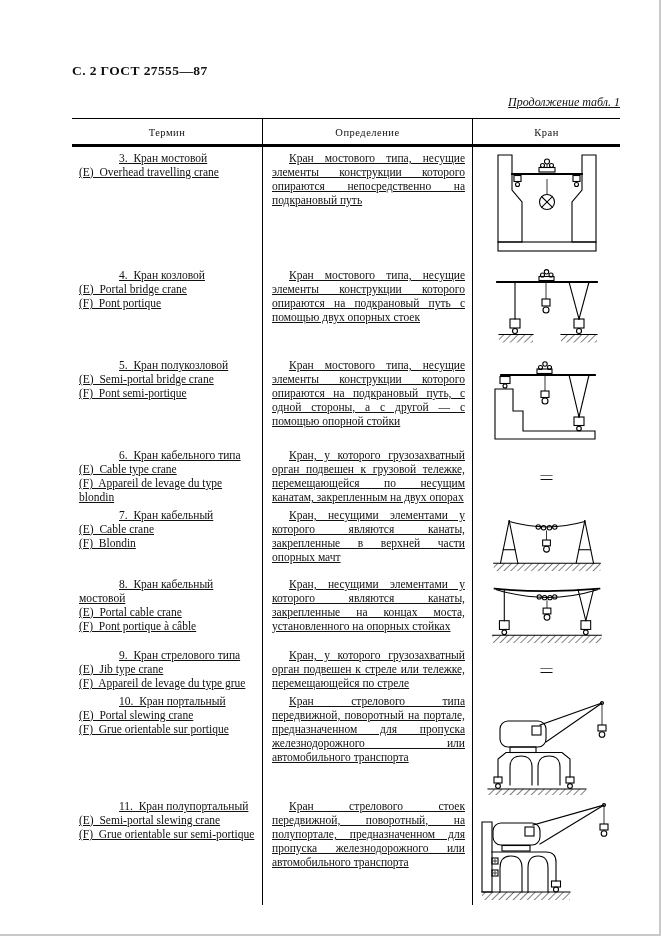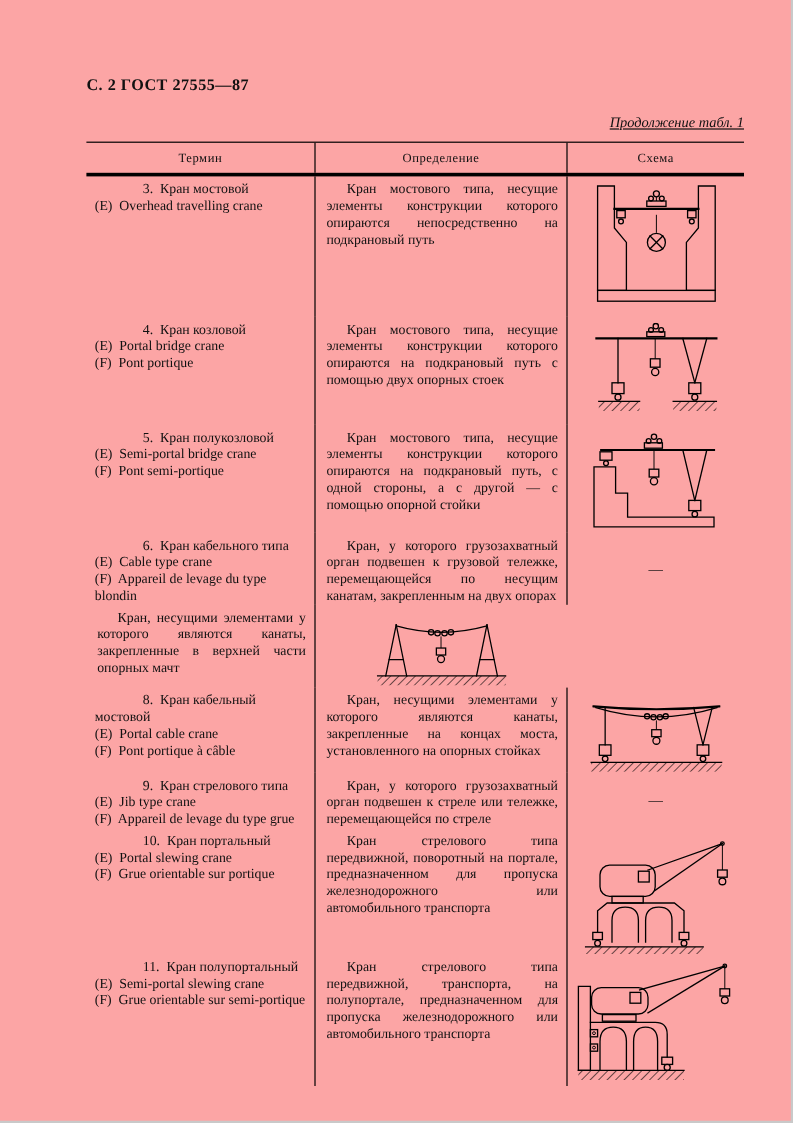--- a/index.html
+++ b/index.html
@@ -1,27 +1,27 @@
 <!DOCTYPE html>
 <html lang="ru"><head>
 <meta charset="utf-8">
 <style>
   html,body{margin:0;padding:0;background:#9a9a9a;}
   .page{
-    width:661px;height:936px;background:#fca5a5;position:relative;overflow:hidden;
+    width:661px;height:936px;background:#ffffff;position:relative;overflow:hidden;
     font-family:"Liberation Serif", serif;color:#111;
     box-shadow:inset -2px -2px 0 #c9c9c9;
   }
   .doc-header{position:absolute;left:72px;top:63px;font-weight:bold;font-size:13.5px;letter-spacing:.4px;}
   .table-caption{position:absolute;left:72px;top:95px;width:548px;text-align:right;font-style:italic;font-size:12px;text-decoration:underline;}
   .gost-table{position:absolute;left:72px;top:118px;width:548px;border-top:1.6px solid #000;}
   .thead{display:grid;grid-template-columns:191px 210px 147px;border-bottom:3px solid #000;}
   .th{font-size:10.5px;text-align:center;padding:8px 2px 6px 2px;letter-spacing:.5px;}
   .bdr{border-right:1.8px solid #000;}
-  .trow{display:grid;grid-template-columns:191px 210px 147px;}
+  .trow{display:grid;grid-template-columns:191px 210px 147px;text-decoration:underline;}
   .cell-term{padding:4px 4px 0 7px;font-size:11.5px;line-height:14px;}
   .term-ru{text-indent:40px;margin:0;}
   .term-en,.term-fr{margin:0;}
   .cell-def{padding:4px 7px 0 9px;font-size:11.5px;line-height:14px;text-align:justify;}
   .def-p{text-indent:17px;margin:0;}
   .cell-schema{display:flex;justify-content:center;align-items:flex-start;padding-top:5px;}
   .cell-schema.dash{align-items:center;padding-top:0;font-size:12px;}
   .rh3{min-height:117px}.rh4{min-height:90px}.rh5{min-height:90px}
   .rh6{min-height:48px}.rh7{min-height:55px}.rh8{min-height:63px}
   .rh9{min-height:42px}.rh10{min-height:98px}.rh11{min-height:110px}
@@ -36,21 +36,21 @@
 <div class="page">
 
   <div class="doc-header">С. 2 ГОСТ 27555—87</div>
   <div class="table-caption">Продолжение табл. 1</div>
 
   <div class="gost-table">
 
     <div class="thead">
       <div class="th bdr">Термин</div>
       <div class="th bdr">Определение</div>
-      <div class="th">Схема</div>
+      <div class="th">Кран</div>
     </div>
 
     <div class="trow rh3">
       <div class="cell-term bdr">
         <p class="term-ru">3.&nbsp; Кран мостовой</p>
         <p class="term-en">(E)&nbsp; Overhead travelling crane</p>
       </div>
       <div class="cell-def bdr">
         <p class="def-p">Кран мостового типа, несущие элементы конструкции которого опираются непосредственно на подкрановый путь</p>
       </div>
@@ -164,20 +164,25 @@
       </div>
       <div class="cell-def bdr">
         <p class="def-p">Кран, у которого грузозахватный орган подвешен к грузовой тележке, перемещающейся по несущим канатам, закрепленным на двух опорах</p>
       </div>
       <div class="cell-schema dash">
         <span>—</span>
       </div>
     </div>
 
     <div class="trow rh7">
+      <div class="cell-term bdr">
+        <p class="term-ru">7.&nbsp; Кран кабельный</p>
+        <p class="term-en">(E)&nbsp; Cable crane</p>
+        <p class="term-fr">(F)&nbsp; Blondin</p>
+      </div>
       <div class="cell-def bdr">
         <p class="def-p">Кран, несущими элементами у которого являются канаты, закрепленные в верхней части опорных мачт</p>
       </div>
       <div class="cell-schema">
         <svg width="118" height="64" viewBox="0 0 118 66">
           <defs>
               <pattern id="h7" patternUnits="userSpaceOnUse" width="5" height="5" patternTransform="rotate(45)">
                 <line x1="0" y1="0" x2="0" y2="5" stroke="#000" stroke-width="1"></line>
               </pattern>
             </defs>
@@ -291,21 +296,21 @@
       </div>
     </div>
 
     <div class="trow rh11">
       <div class="cell-term bdr">
         <p class="term-ru">11.&nbsp; Кран полупортальный</p>
         <p class="term-en">(E)&nbsp; Semi-portal slewing crane</p>
         <p class="term-fr">(F)&nbsp; Grue orientable sur semi-portique</p>
       </div>
       <div class="cell-def bdr">
-        <p class="def-p">Кран стрелового типа передвижной, транспорта, на полупортале, предназначенном для пропуска железнодорожного или автомобильного транспорта</p>
+        <p class="def-p">Кран стрелового стоек передвижной, поворотный, на полупортале, предназначенном для пропуска железнодорожного или автомобильного транспорта</p>
       </div>
       <div class="cell-schema">
         <svg width="138" height="104" viewBox="0 0 138 104">
           <defs>
               <pattern id="h11" patternUnits="userSpaceOnUse" width="5" height="5" patternTransform="rotate(45)">
                 <line x1="0" y1="0" x2="0" y2="5" stroke="#000" stroke-width="1"></line>
               </pattern>
             </defs>
           <polygon class="ln" points="4,22 14,22 14,92 4,92" fill="url(#h11)"></polygon>
           <rect x="4" y="92" width="88" height="8" fill="url(#h11)"></rect>

